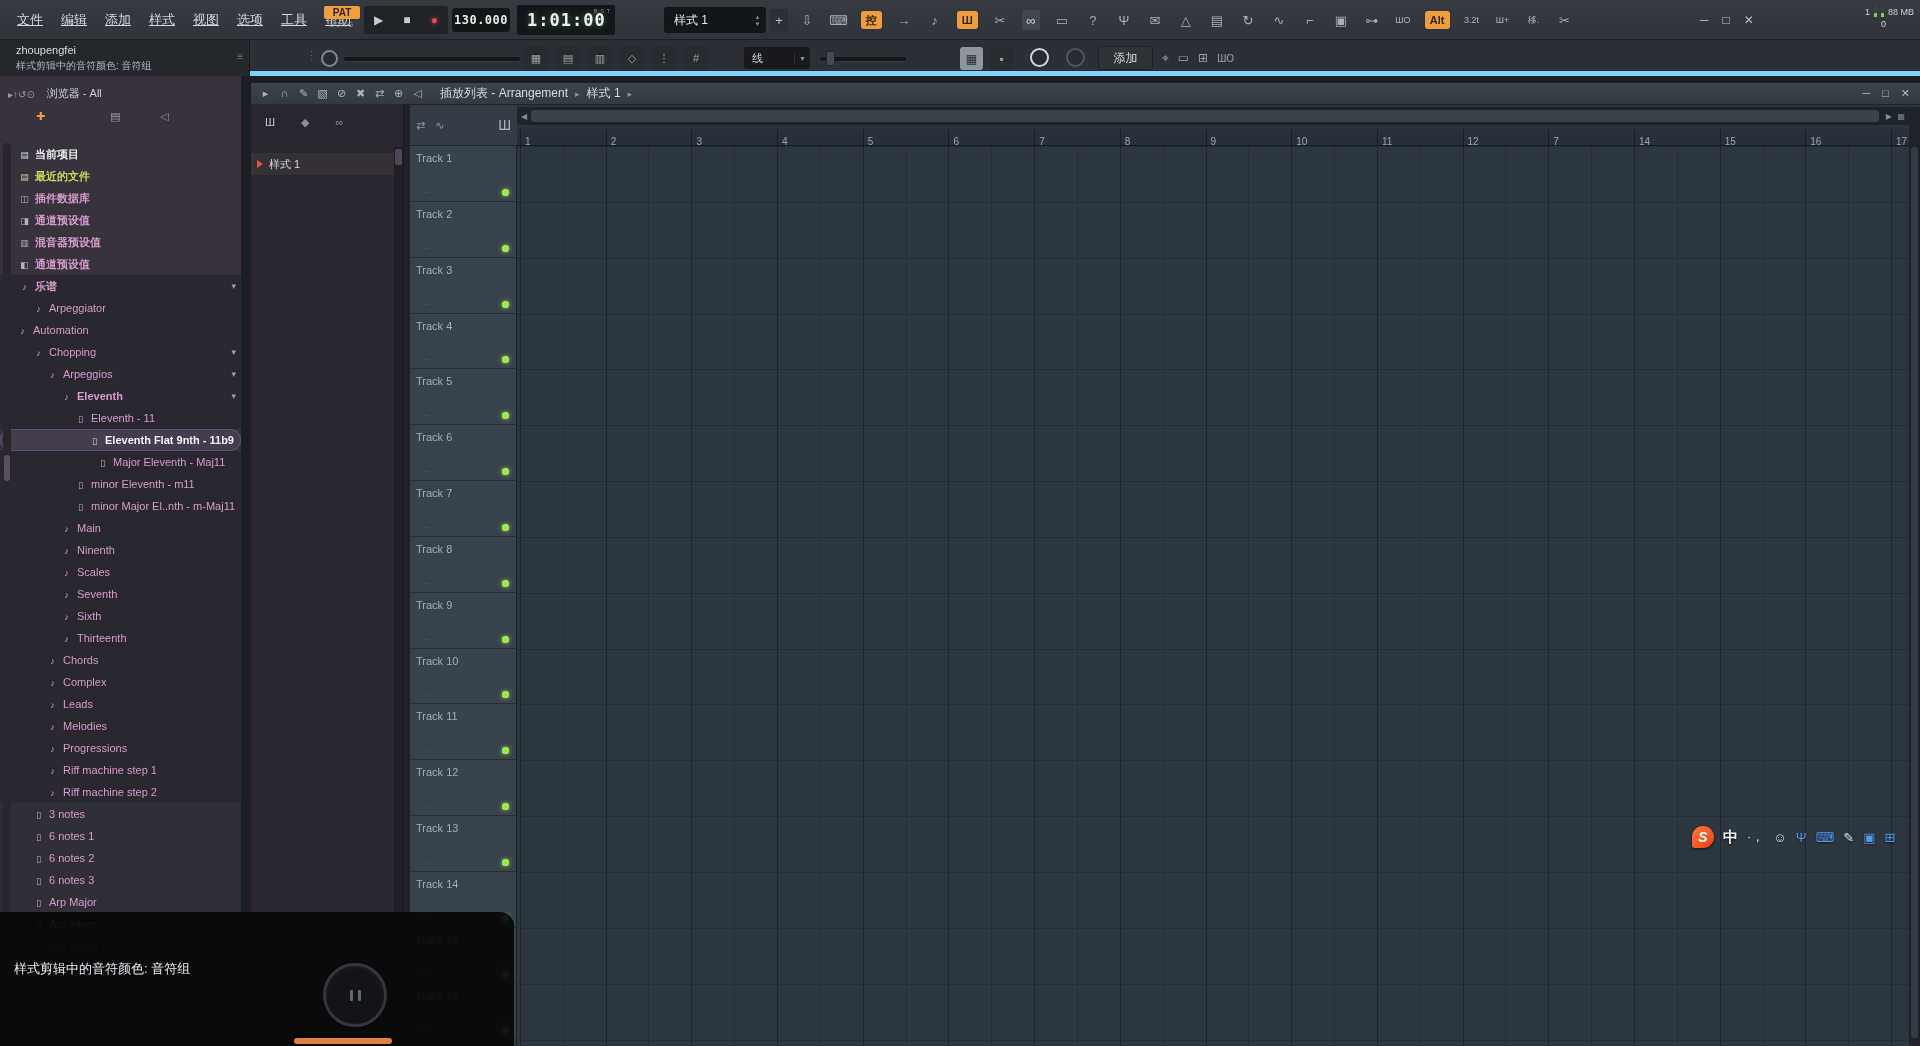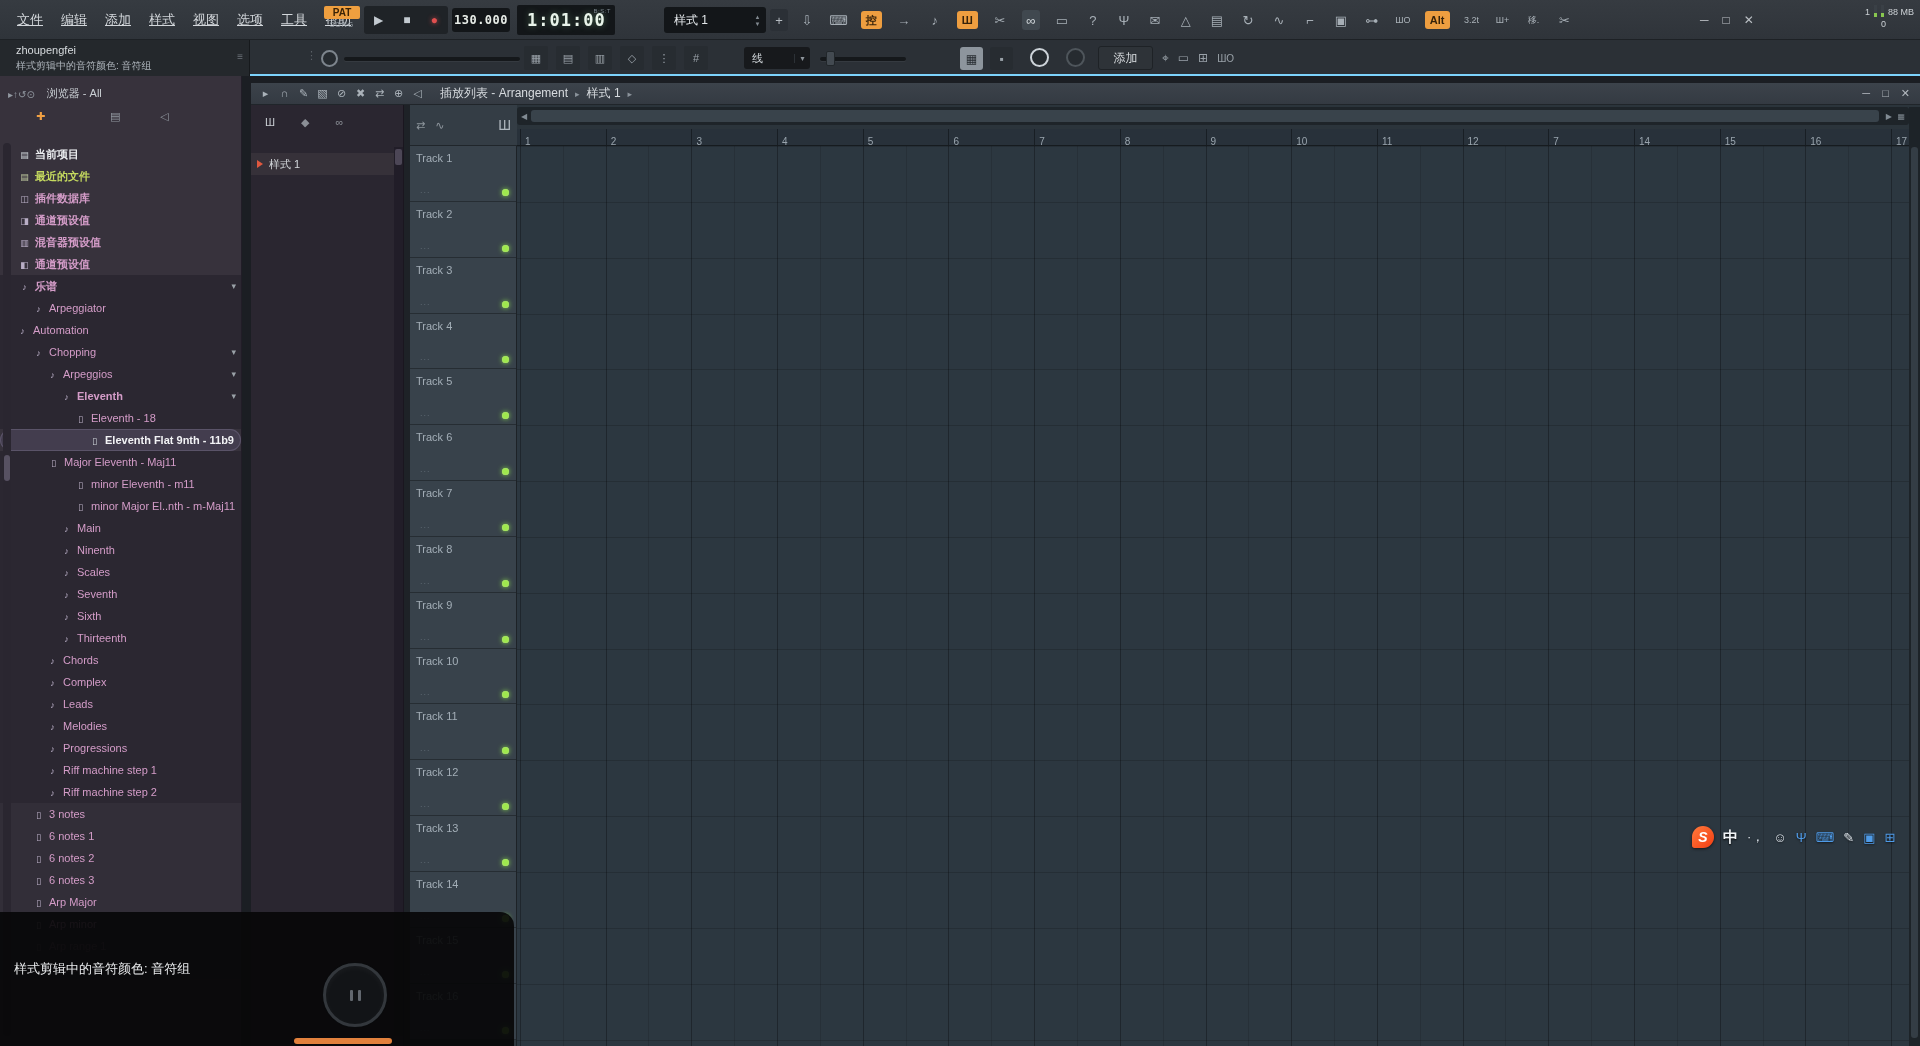--- a/index.html
+++ b/index.html
@@ -31,21 +31,21 @@
 .ticon.txt{font-size:9px;color:#aab2b9;}
 #appwinbtns{position:absolute;left:1700px;top:0;height:40px;display:flex;align-items:center;gap:14px;}
 .wbtn{font-size:12px;color:#bcc1c6;}
 #sysinfo{position:absolute;left:1830px;top:5px;width:84px;font-size:9px;color:#ccd1d5;}
 #sysrow1{display:flex;gap:4px;align-items:flex-end;justify-content:flex-end;}
 .meter{width:3px;height:12px;background:#3a4046;position:relative;}
 .meter::after{content:"";position:absolute;bottom:0;left:0;right:0;height:4px;background:#88c74f;}
 #sysrow2{text-align:right;padding-right:28px;margin-top:2px;}
 
 
-#row2{position:absolute;left:0;top:40px;width:1920px;height:36px;background:#2b3036;border-bottom:2px solid #7dd3fc;}
+#row2{position:absolute;left:0;top:40px;width:1920px;height:36px;background:#2b3036;border-bottom:5px solid #7dd3fc;}
 #hintpanel{position:absolute;left:0;top:0;width:250px;height:36px;background:#24282c;border-right:1px solid #16191c;}
 #projname{position:absolute;left:16px;top:4px;font-size:11px;color:#d7dbde;}
 #hinttext{position:absolute;left:16px;top:19px;font-size:10px;color:#aeb5bc;white-space:nowrap;}
 #hintgrip{position:absolute;right:6px;top:11px;font-size:10px;color:#6b7178;}
 #r2grip{position:absolute;left:306px;top:9px;font-size:11px;color:#5b6167;}
 .knob{position:absolute;border-radius:50%;background:#262b30;}
 #knob1{left:321px;top:10px;width:17px;height:17px;border:2px solid #7d858d;}
 #knob2{left:1030px;top:8px;width:19px;height:19px;border:2px solid #cdd3d9;}
 #knob3{left:1066px;top:8px;width:19px;height:19px;border:2px solid #4e555b;}
 .groove{position:absolute;height:4px;background:#15181b;border-radius:2px;box-shadow:0 1px 0 rgba(255,255,255,.05);}
@@ -413,30 +413,30 @@
         <span class="tg">♪</span><span class="tl">Arpeggios</span>
         <span class="exp">▾</span>
       </div>
 
       <div class="trow pink bold dark hasexp" style="padding-left: 60px;">
         <span class="tg">♪</span><span class="tl">Eleventh</span>
         <span class="exp">▾</span>
       </div>
 
       <div class="trow pink dark" style="padding-left: 74px;">
-        <span class="tg">▯</span><span class="tl">Eleventh - 18</span>
+        <span class="tg">▯</span><span class="tl">Eleventh - 11</span>
         
       </div>
 
       <div class="trow white bold dark sel" style="padding-left: 88px;">
         <span class="tg">▯</span><span class="tl">Eleventh Flat 9nth - 11b9</span>
         
       </div>
 
-      <div class="trow pink dark" style="padding-left: 47px;">
+      <div class="trow pink dark" style="padding-left: 96px;">
         <span class="tg">▯</span><span class="tl">Major Eleventh - Maj11</span>
         
       </div>
 
       <div class="trow pink dark" style="padding-left: 74px;">
         <span class="tg">▯</span><span class="tl">minor Eleventh - m11</span>
         
       </div>
 
       <div class="trow pink dark" style="padding-left: 74px;">

